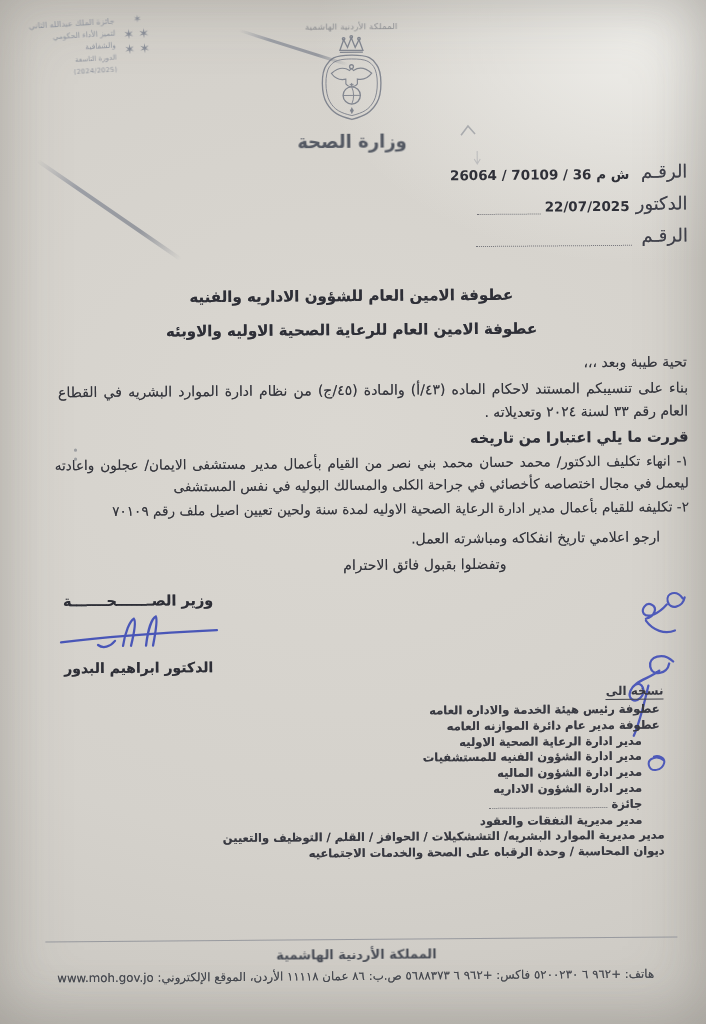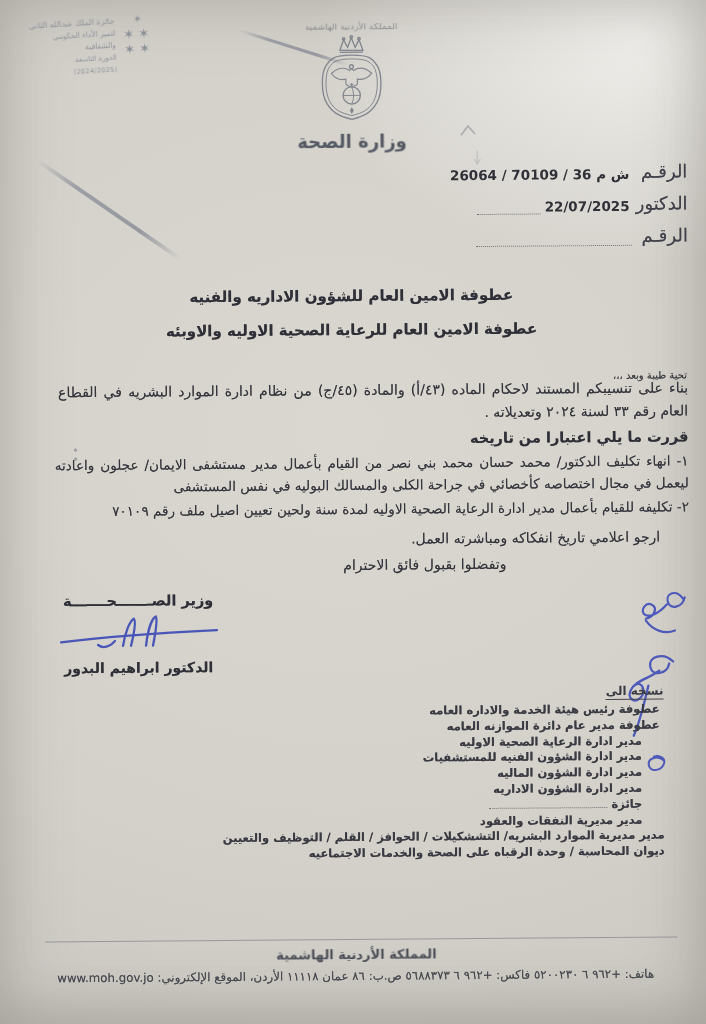--- a/index.html
+++ b/index.html
@@ -47,21 +47,21 @@
   .ref-label { width:52px; flex:none; font-size:18px; }
   .ref-value { font-weight:700; font-size:13.5px; color:#2f3038; margin-right:6px; white-space:nowrap; }
   .leader { display:inline-block; border-bottom:1.6px dotted #5a5b63; height:12px; margin-right:4px; opacity:.8; }
   .leader-date { width:64px; }
   .leader-agree { width:156px; }
 
   
   .recipients { position:absolute; top:279px; left:0; right:0; text-align:center;
                 font-weight:700; font-size:15px; line-height:34px; color:#2e2f37; }
 
-  .greeting { position:absolute; top:372px; right:18px; font-size:10px; }
+  .greeting { position:absolute; top:356px; right:18px; font-size:14px; }
   .body-para { position:absolute; top:379px; right:17px; width:630px; font-size:14px;
                line-height:22.5px; text-align:justify; }
   .decision-intro { position:absolute; top:431px; right:17px; font-size:14.5px; font-weight:700; color:#2e2f37; }
   .decisions { position:absolute; top:453px; right:17px; width:634px; font-size:13.6px; line-height:21.5px; }
   .decision-item { text-align:justify; margin-bottom:3px; }
   .closing-request { position:absolute; top:531px; right:46px; font-size:14px; }
   .closing-salutation { position:absolute; top:557px; right:200px; font-size:14px; }
 
   
   .sig { position:absolute; top:591px; left:40px; width:195px; text-align:center; }

